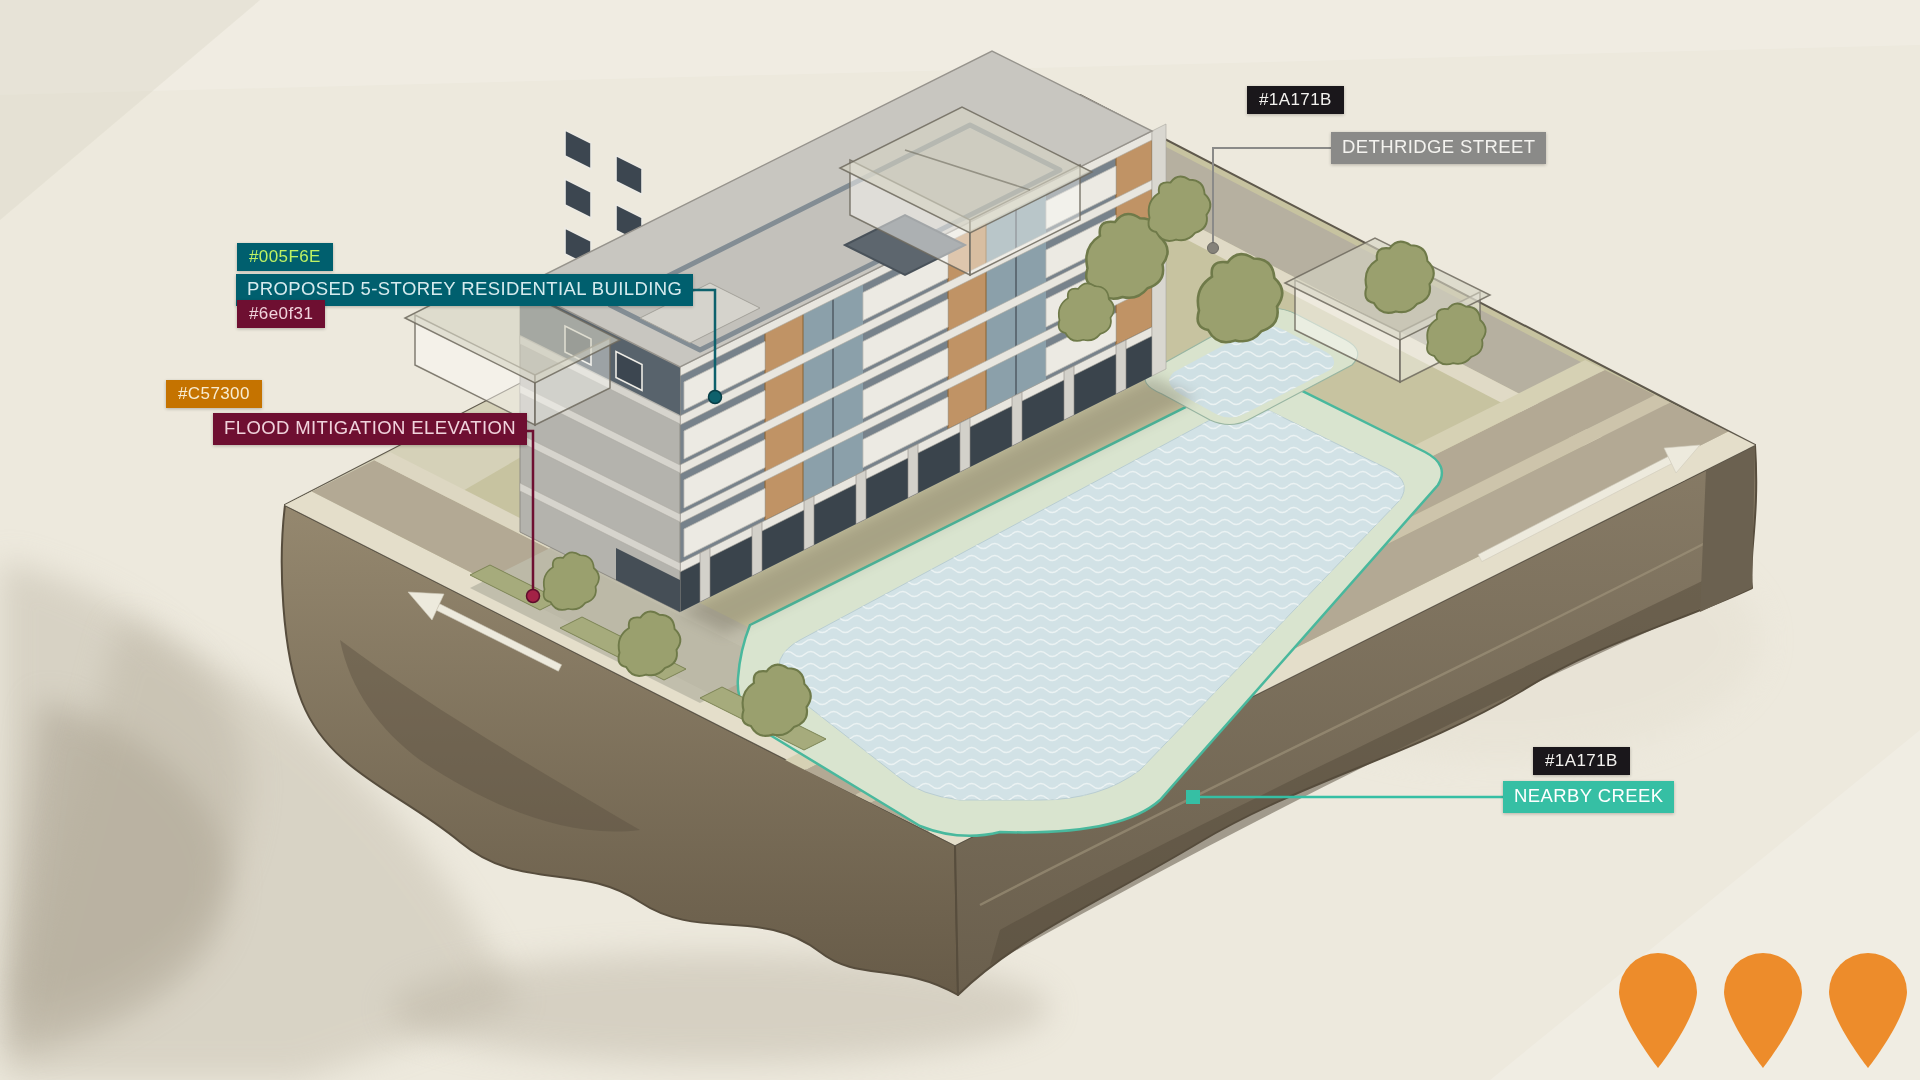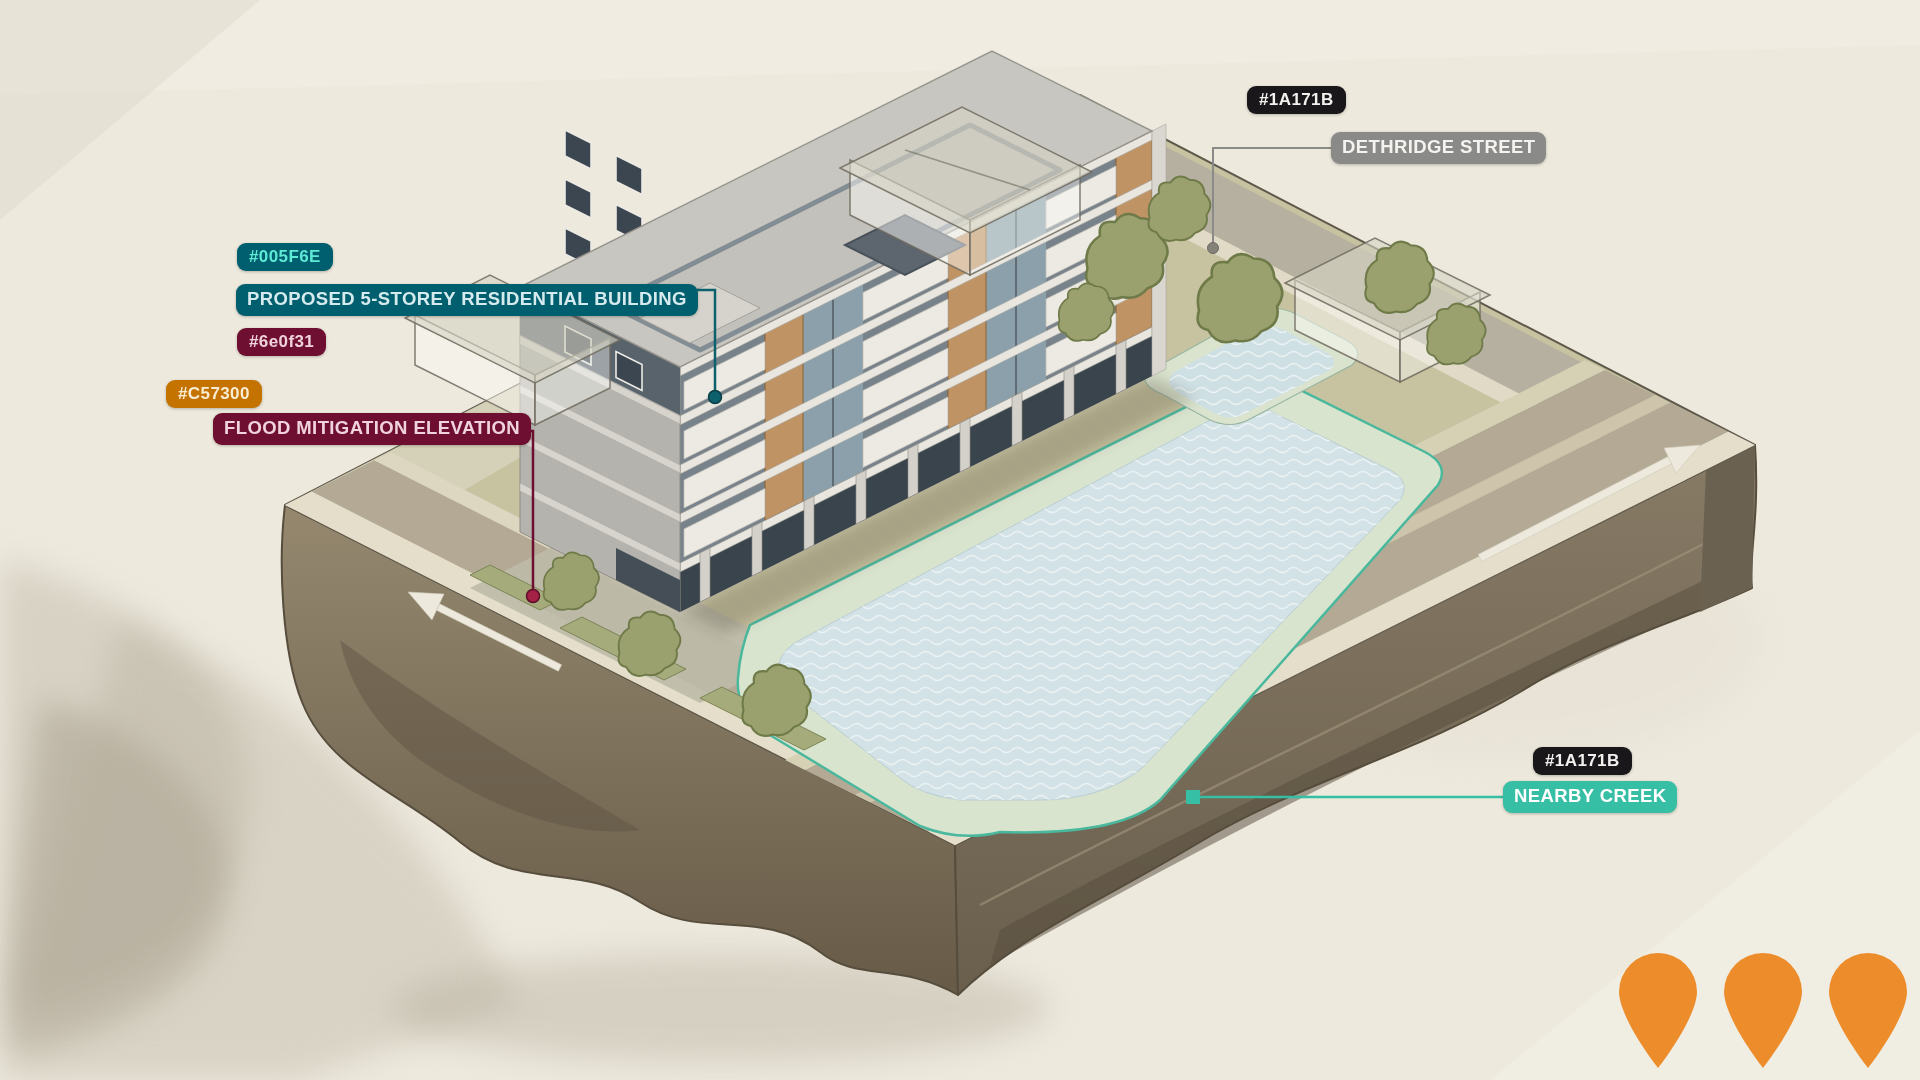--- a/index.html
+++ b/index.html
@@ -4,44 +4,43 @@
 <style>
   html,body{margin:0;padding:0;background:#b9b4a6;}
   #stage{
     position:relative;width:1920px;height:1080px;overflow:hidden;
     background:#EDE9DD;
     font-family:"Liberation Sans", sans-serif;
   }
   #art{position:absolute;left:0;top:0;width:1920px;height:1080px;}
   .chip,.tag{
     position:absolute;display:inline-block;white-space:nowrap;
-    font-weight:bold;letter-spacing:.4px;line-height:1;
+    font-weight:normal;letter-spacing:.4px;line-height:1;
     box-shadow:0 1px 3px rgba(40,35,25,.28);
-    border-radius:9px;
   }
   .chip{font-size:17px;padding:5px 12px 6px;}
   .tag{font-size:18.5px;padding:6px 11px 7px;}
   .chip-dark{background:#1A171B;color:#f2f1ee;}
-  .chip-teal{background:#005F6E;color:#5eead4;}
+  .chip-teal{background:#005F6E;color:#bef264;}
   .chip-maroon{background:#6E0F31;color:#f0d3dc;}
   .chip-orange{background:#C57300;color:#f8ecd2;}
   .tag-gray{background:#8A8A88;color:#f4f3ef;}
   .tag-teal{background:#005F6E;color:#d6ebee;}
   .tag-maroon{background:#6E0F31;color:#f0d3dc;}
   .tag-creek{background:#36BFA4;color:#ffffff;text-align:right;}
   #address{
     position:absolute;left:38px;top:1030px;
     font-size:24px;font-weight:bold;color:#33312c;letter-spacing:.2px;
   }
   
   #chip-street{left:1247px;top:86px;}
   #tag-street{left:1331px;top:132px;text-align:center;}
   #chip-bld-a{left:237px;top:243px;}
-  #tag-bld{left:236px;top:284px;}
-  #chip-bld-b{left:237px;top:328px;}
+  #tag-bld{left:236px;top:274px;}
+  #chip-bld-b{left:237px;top:300px;}
   #chip-flood{left:166px;top:380px;}
   #tag-flood{left:166px;top:413px;margin-left:47px;}
   #chip-creek{left:1533px;top:747px;}
   #tag-creek{left:1503px;top:781px;}
 </style>
 </head>
 <body>
 
 <div id="stage">
 

